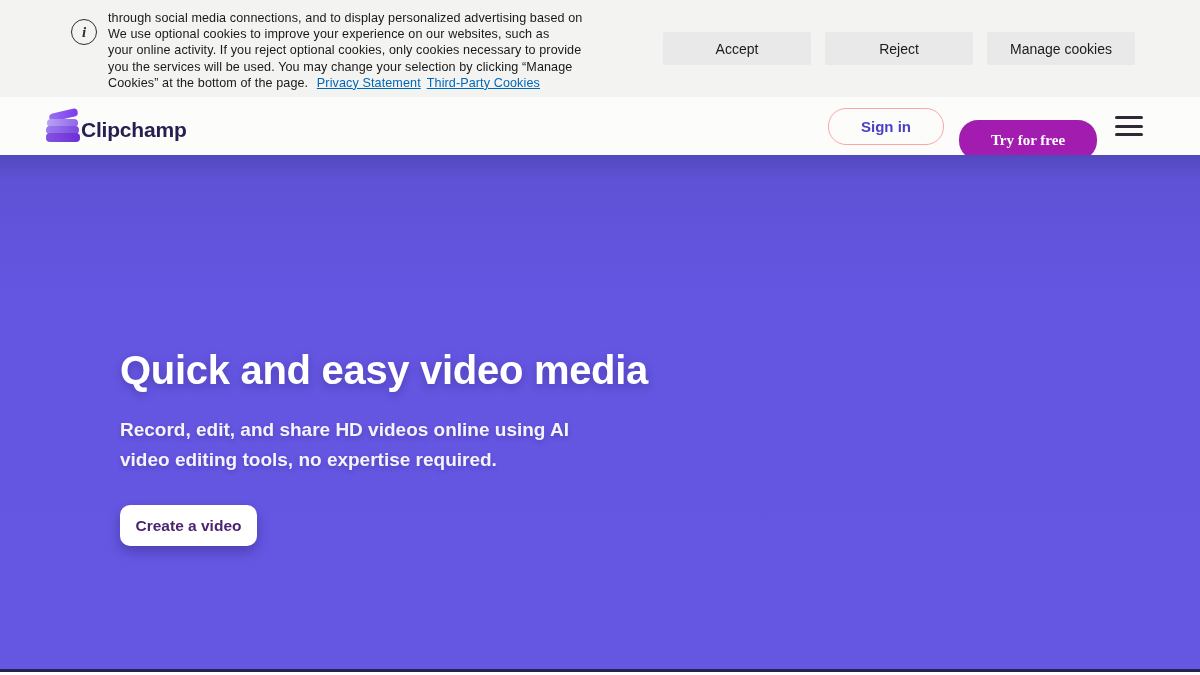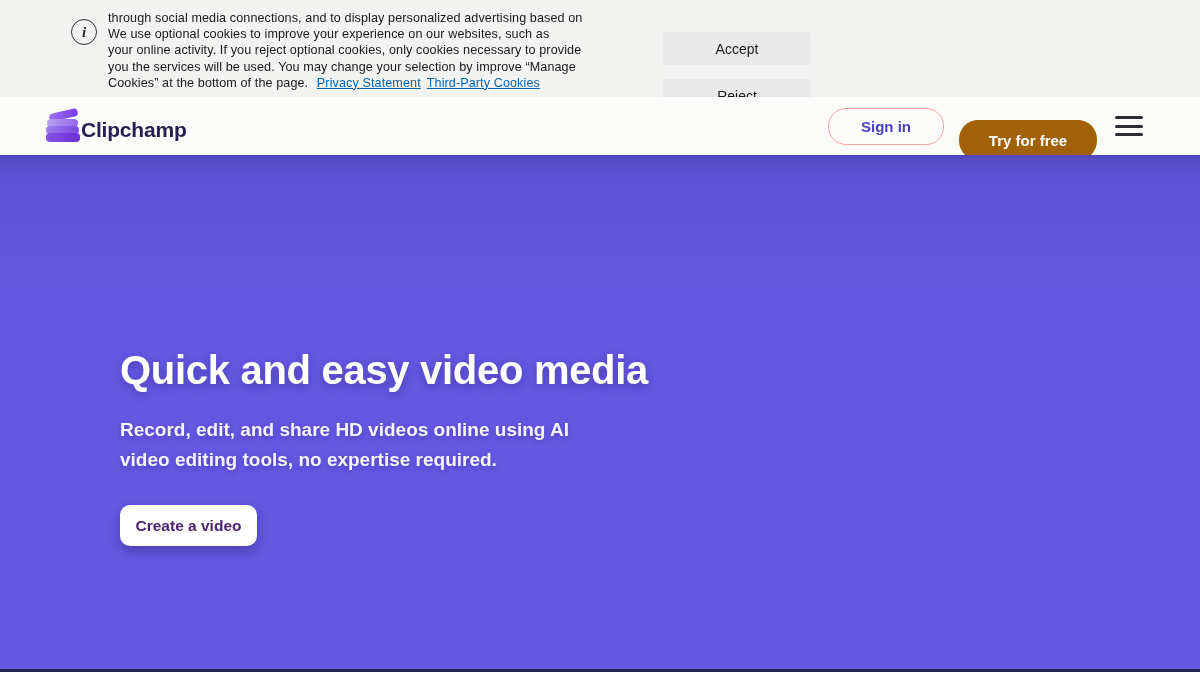--- a/index.html
+++ b/index.html
@@ -24,21 +24,21 @@
     position: absolute; left: 108px; top: 10px;
     font-size: 12.6px; line-height: 16.2px; color: #191919;
     letter-spacing: 0.1px;
   }
   .cookie-text a {
     color: #0067b8; text-decoration: underline; cursor: pointer;
   }
   .cookie-text a + a { margin-left: 6px; }
   .cookie-buttons {
     position: absolute; left: 663px; top: 32px;
-    display: flex; gap: 14px; flex-direction: column;
+    display: flex; gap: 14px;
   }
   .cookie-btn {
     width: 148px; height: 33px;
     background: #e9e9e9; border: none; border-radius: 2px;
     font-family: "Liberation Sans", sans-serif;
     font-size: 14px; color: #1b1b1b; cursor: pointer;
   }
 
   
   .site-header {
@@ -76,22 +76,22 @@
     width: 116px; height: 37px;
     background: transparent;
     border: 1px solid #fca5a5; border-radius: 18px;
     font-family: "Liberation Sans", sans-serif;
     font-size: 15px; font-weight: 600; color: #4b3fc4;
     cursor: pointer;
   }
   .tryfree-btn {
     margin-left: 15px;
     width: 138px; height: 40px;
-    background: #a16207; border: none; border-radius: 19px;
-    font-family: Liberation Sans, sans-serif;
+    background: #a21caf; border: none; border-radius: 19px;
+    font-family: Liberation Serif, serif;
     font-size: 15px; font-weight: 600; color: #ffffff;
     cursor: pointer;
     margin-top: 28px;
   }
   .hamburger {
     margin-left: 18px;
     width: 28px; height: 20px;
     display: flex; flex-direction: column; justify-content: space-between;
     cursor: pointer;
   }
@@ -137,21 +137,21 @@
 </head>
 <body>
 
 <div class="cookie-banner">
   <div class="info-icon">i</div>
 
   <div class="cookie-text">
     <div>through social media connections, and to display personalized advertising based on</div>
     <div>We use optional cookies to improve your experience on our websites, such as</div>
     <div>your online activity. If you reject optional cookies, only cookies necessary to provide</div>
-    <div>you the services will be used. You may change your selection by improve “Manage</div>
+    <div>you the services will be used. You may change your selection by clicking “Manage</div>
     <div>
       <span>Cookies” at the bottom of the page.</span>
       <a style="margin-left: 5px;">Privacy Statement</a><a>Third-Party Cookies</a>
     </div>
   </div>
 
   <div class="cookie-buttons">
     <button class="cookie-btn">Accept</button>
     <button class="cookie-btn">Reject</button>
     <button class="cookie-btn">Manage cookies</button>

